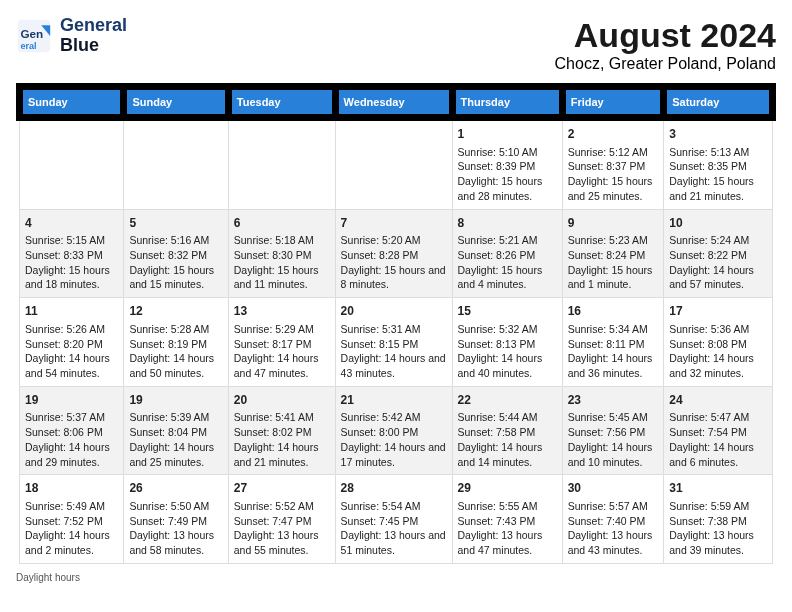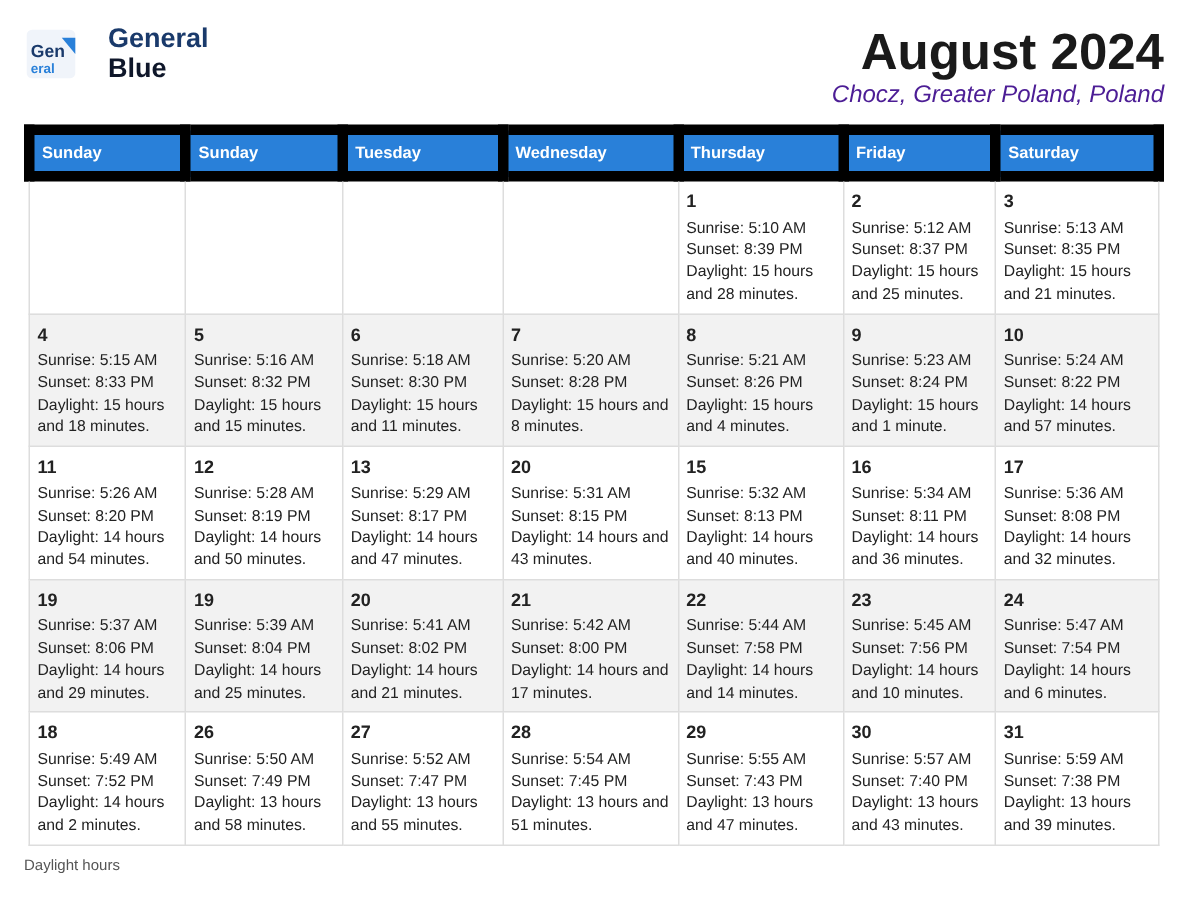--- a/index.html
+++ b/index.html
@@ -12,21 +12,21 @@
     }
     .header-area {
       display: flex;
       justify-content: space-between;
       align-items: flex-start;
       margin-bottom: 10px;
     }
     .logo {
       display: flex;
       align-items: center;
-      gap: 20px;
+      gap: 8px;
     }
     .logo-text {
       font-size: 18px;
       font-weight: bold;
       color: #1a3a6b;
       line-height: 1.1;
     }
     .logo-icon {
       width: 36px;
       height: 36px;
@@ -34,22 +34,21 @@
     .title-area {
       text-align: right;
     }
     .main-title {
       font-size: 34px;
       font-weight: bold;
       color: #1a1a1a;
     }
     .subtitle {
       font-size: 16px;
-      color: #4c1d95;
-      font-style: italic;
+      color: #000000;
     }
     table {
       width: 100%;
       border-collapse: collapse;
       font-size: 11px;
     }
     thead tr th {
       background-color: #2980d9;
       color: #fff;
       text-align: left;

